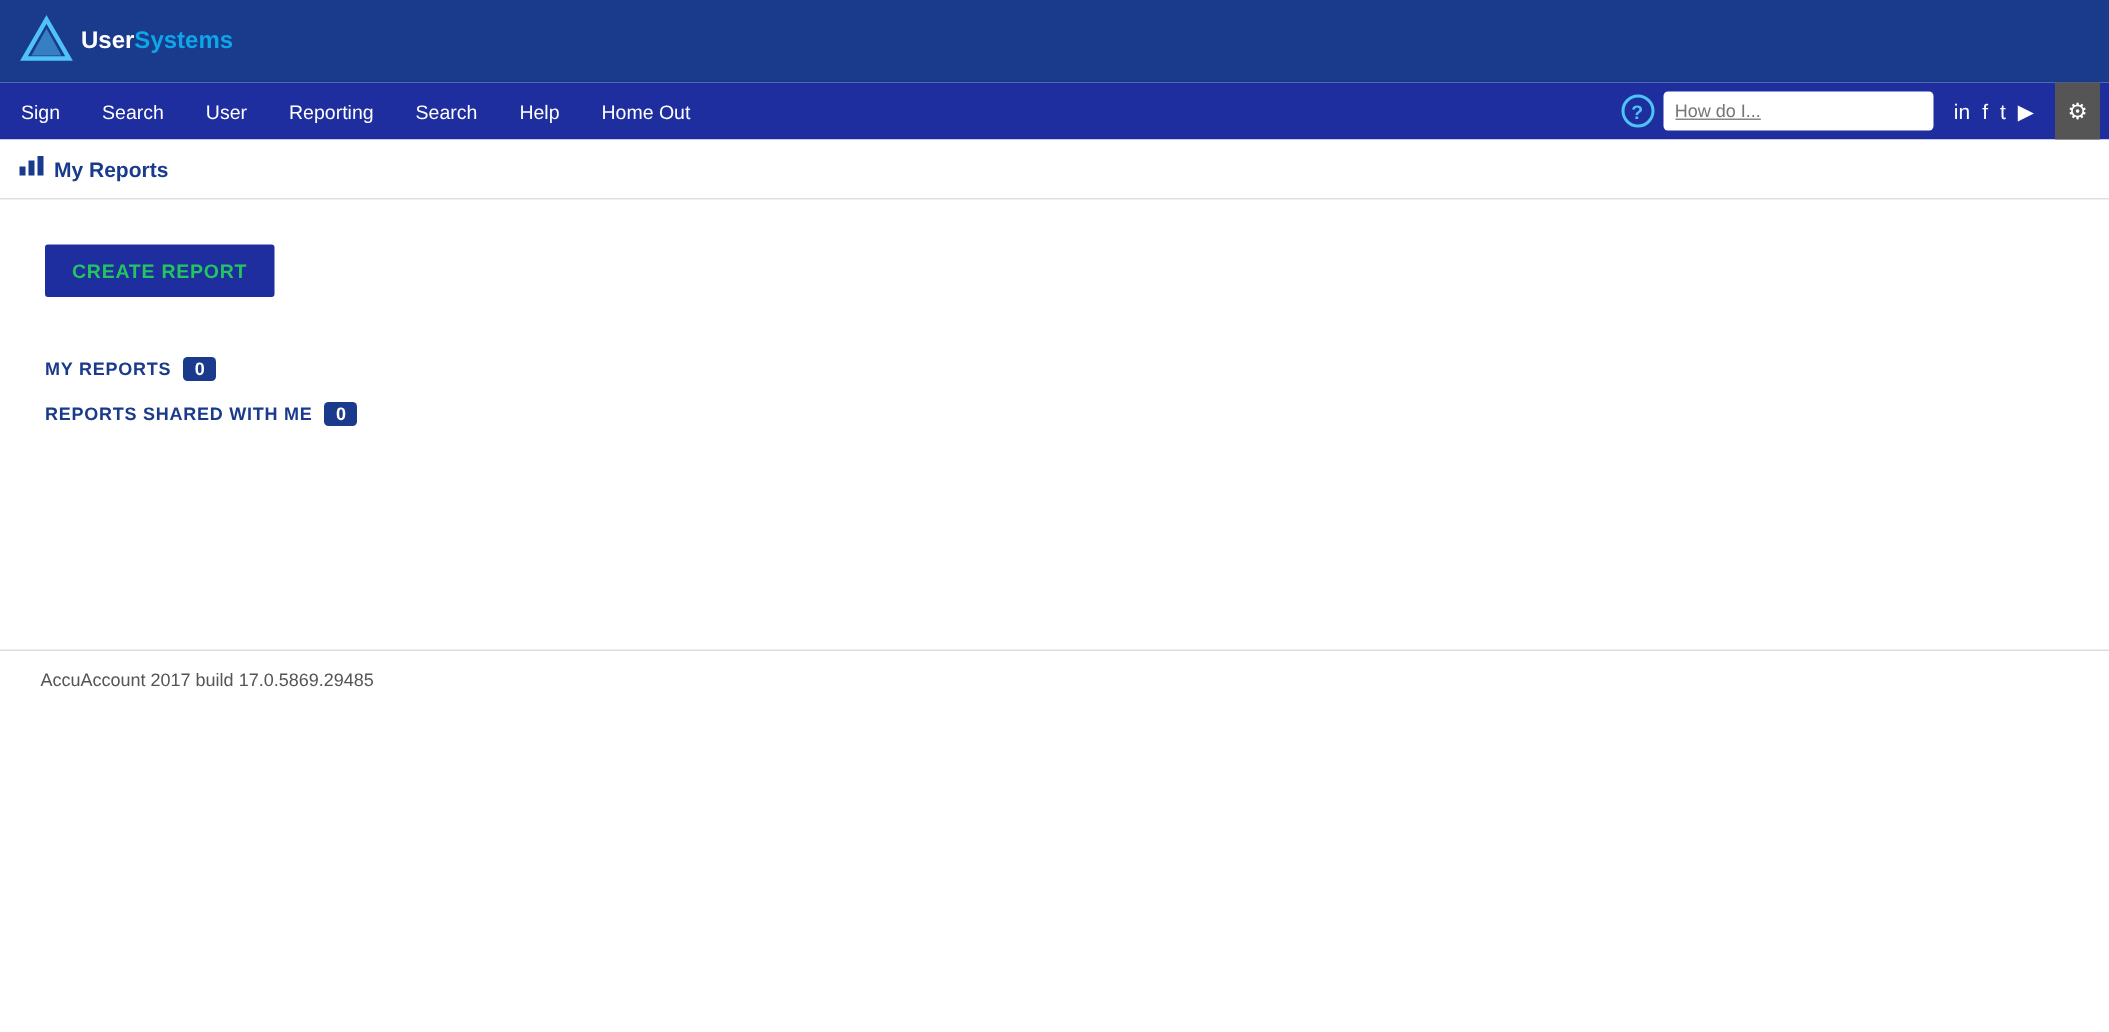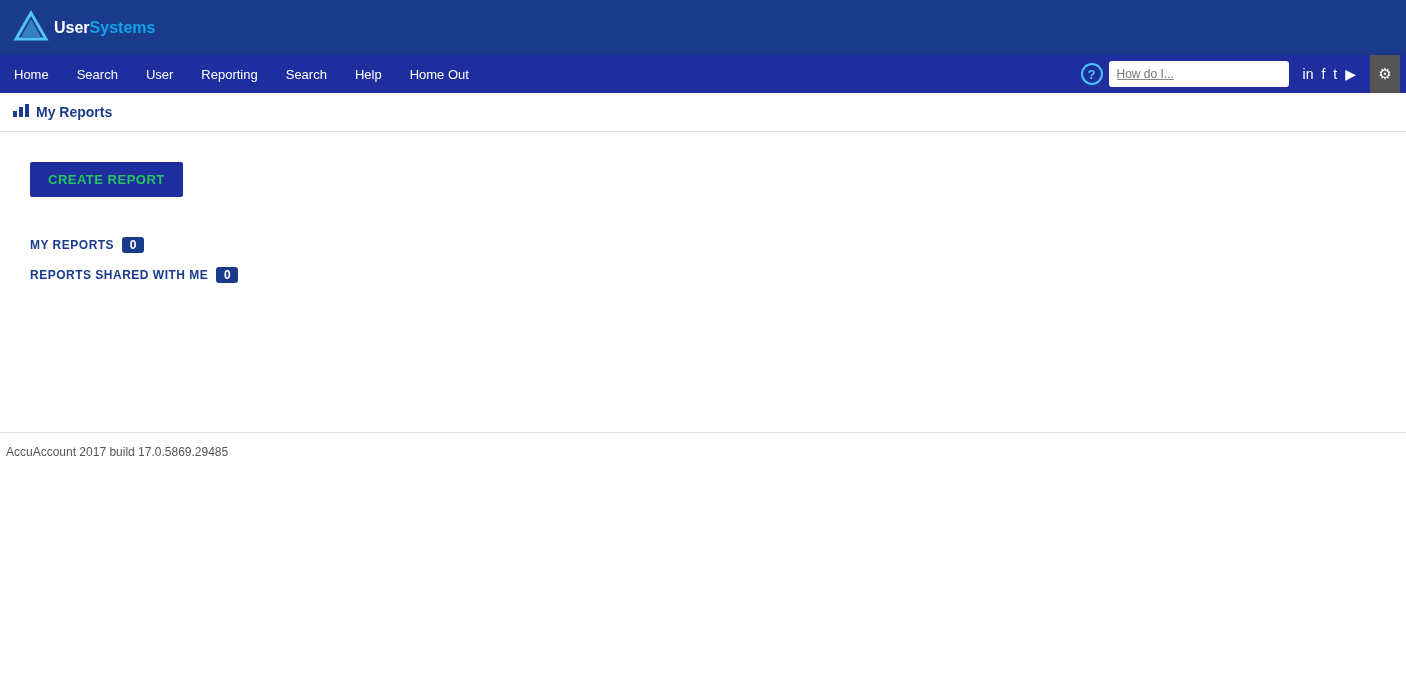--- a/index.html
+++ b/index.html
@@ -178,21 +178,21 @@
 
     
     #divider {
       border: none;
       border-top: 1px solid #ddd;
       margin: 0;
     }
 
     
     #footer {
-      padding: 12px 6px;
+      padding: 12px 27px;
       color: #555;
       font-size: 12px;
     }
   </style>
 </head>
 <body>
 
 <div id="brand-bar">
   <div id="logo-area">
     <svg id="logo-icon" viewBox="0 0 38 38">
@@ -200,21 +200,21 @@
       <polygon points="19,10 29,28 9,28" fill="#4fc3f7" opacity="0.5"></polygon>
     </svg>
     <div id="logo-text">
       <span class="accu">User</span><span class="systems">Systems</span>
     </div>
   </div>
 </div>
 
 <div id="nav-bar">
   <div id="nav-links">
-    <a class="nav-item">Home</a>
+    <a class="nav-item">Sign</a>
     <a class="nav-item">Search</a>
     <a class="nav-item">User</a>
     <a class="nav-item">Reporting</a>
     <a class="nav-item">Search</a>
     <a class="nav-item">Help</a>
     <a class="nav-item">Home Out</a>
   </div>
   <div id="search-area">
     <div id="help-circle">?</div>
     <input id="search-input" type="text" placeholder="How do I..." style="">

